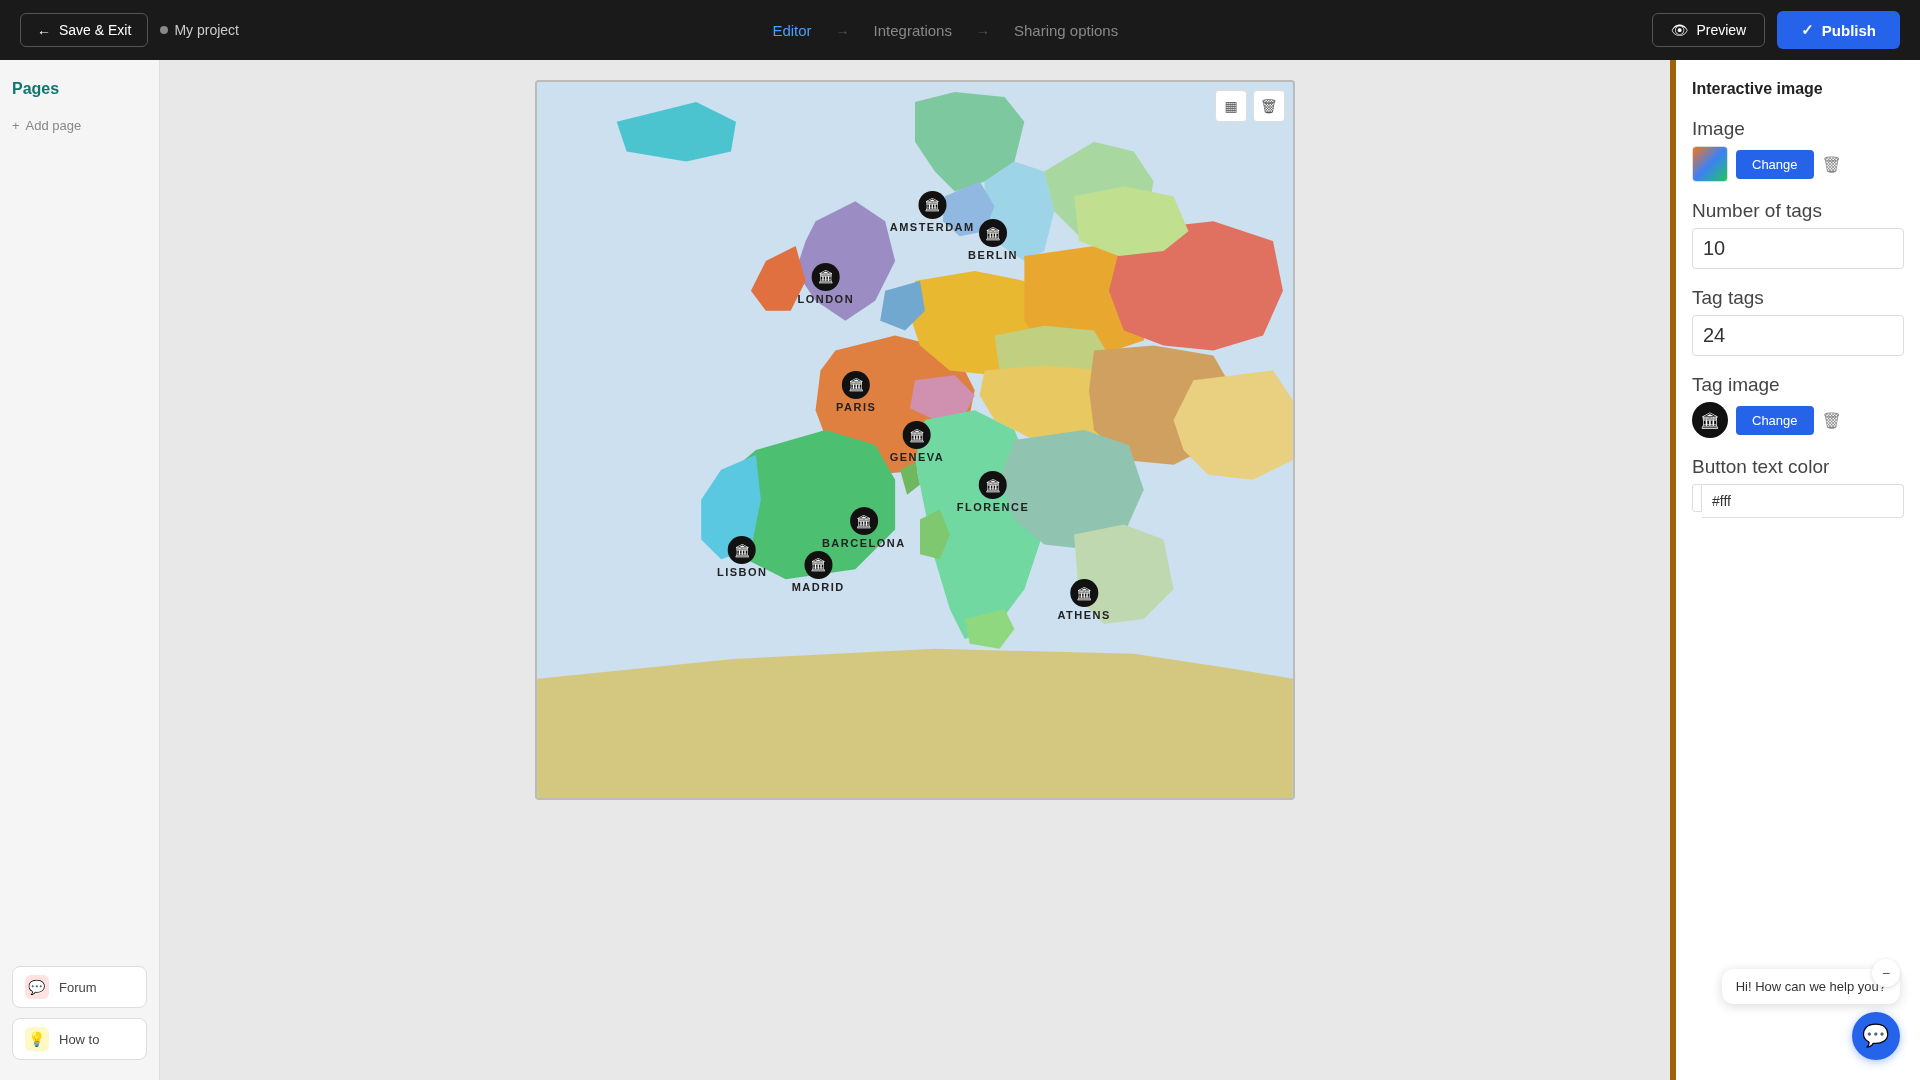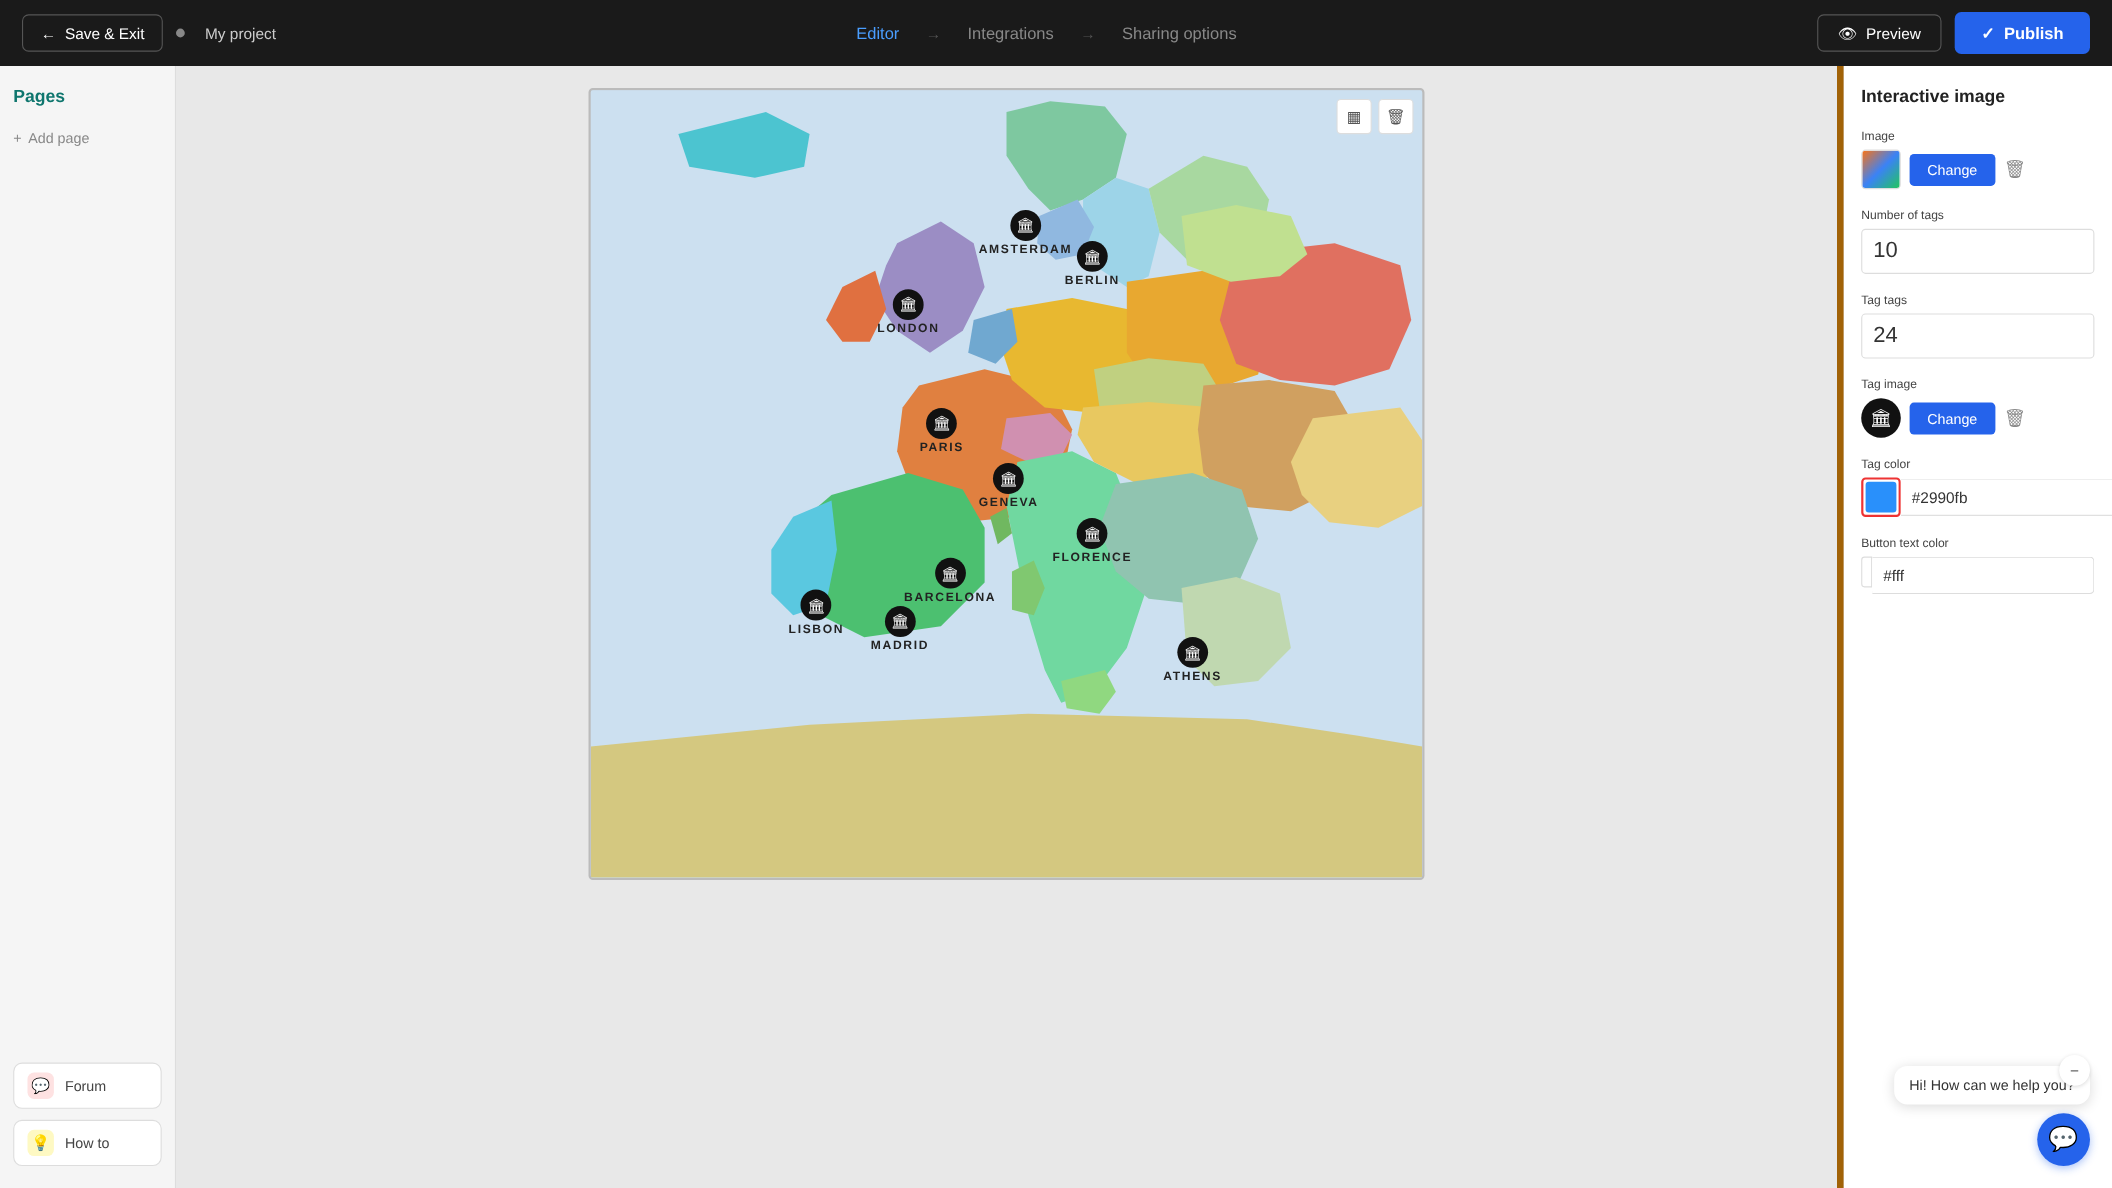--- a/index.html
+++ b/index.html
@@ -9,21 +9,21 @@
     .topbar {
       display: flex; align-items: center; justify-content: space-between;
       background: #1a1a1a; height: 60px; padding: 0 20px; position: fixed; top: 0; left: 0; right: 0; z-index: 100;
     }
     .topbar-left { display: flex; align-items: center; gap: 12px; }
     .save-exit-btn {
       display: flex; align-items: center; gap: 8px;
       background: transparent; border: 1px solid #555; color: #fff;
       padding: 8px 16px; border-radius: 6px; cursor: pointer; font-size: 14px;
     }
-    .project-name { color: #ccc; font-size: 14px; display: flex; align-items: center; gap: 18px; }
+    .project-name { color: #ccc; font-size: 14px; display: flex; align-items: center; gap: 6px; }
     .dot { width: 8px; height: 8px; border-radius: 50%; background: #888; display: inline-block; }
     .topbar-center { display: flex; align-items: center; gap: 24px; }
     .nav-item { color: #888; font-size: 15px; cursor: pointer; }
     .nav-item.active { color: #4a9eff; }
     .nav-arrow { color: #555; font-size: 14px; }
     .topbar-right { display: flex; align-items: center; gap: 12px; }
     .preview-btn {
       display: flex; align-items: center; gap: 8px;
       background: transparent; border: 1px solid #555; color: #fff;
       padding: 8px 18px; border-radius: 6px; cursor: pointer; font-size: 14px;
@@ -106,21 +106,21 @@
       font-size: 11px; font-weight: 700; color: #222; letter-spacing: 1.5px;
       white-space: nowrap; margin-top: 2px; text-transform: uppercase;
     }
 
     
     .right-panel {
       width: 250px; background: #fff; border-left: 6px solid #a16207;
       padding: 20px 16px; overflow-y: auto;
     }
     .panel-title { font-size: 16px; font-weight: 600; color: #222; margin-bottom: 20px; }
-    .field-label { font-size: 11px; color: #444; margin-bottom: 6px; font-weight: 500; }
+    .field-label { font-size: 19px; color: #444; margin-bottom: 6px; font-weight: 500; }
     .field-group { margin-bottom: 18px; }
     .image-row { display: flex; align-items: center; gap: 8px; }
     .image-thumb {
       width: 36px; height: 36px; border-radius: 4px; overflow: hidden;
       border: 1px solid #ddd; flex-shrink: 0;
     }
     .image-thumb-inner { width: 100%; height: 100%; background: linear-gradient(135deg, #f97316, #3b82f6, #22c55e); }
     .change-btn {
       background: #2563eb; color: #fff; border: none; border-radius: 4px;
       padding: 7px 16px; cursor: pointer; font-size: 13px; font-weight: 500;
@@ -373,29 +373,20 @@
 
     <div class="field-group">
       <div class="field-label">Tag image</div>
       <div class="tag-image-row">
         <div class="tag-icon-circle">🏛</div>
         <button class="change-btn">Change</button>
         <button class="delete-icon-btn">🗑</button>
       </div>
     </div>
 
-    <div class="field-group">
-      <div class="field-label">Tag color</div>
-      <div class="color-row">
-        <div class="color-swatch-wrapper">
-          <div class="color-swatch"></div>
-        </div>
-        <input class="color-text-input" type="text" value="#2990fb" style="">
-      </div>
-    </div>
 
     <div class="field-group">
       <div class="field-label">Button text color</div>
       <div class="btn-color-row">
         <div class="btn-color-swatch"></div>
         <input class="btn-color-text" type="text" value="#fff" style="">
       </div>
     </div>
   </div>
 </div>

